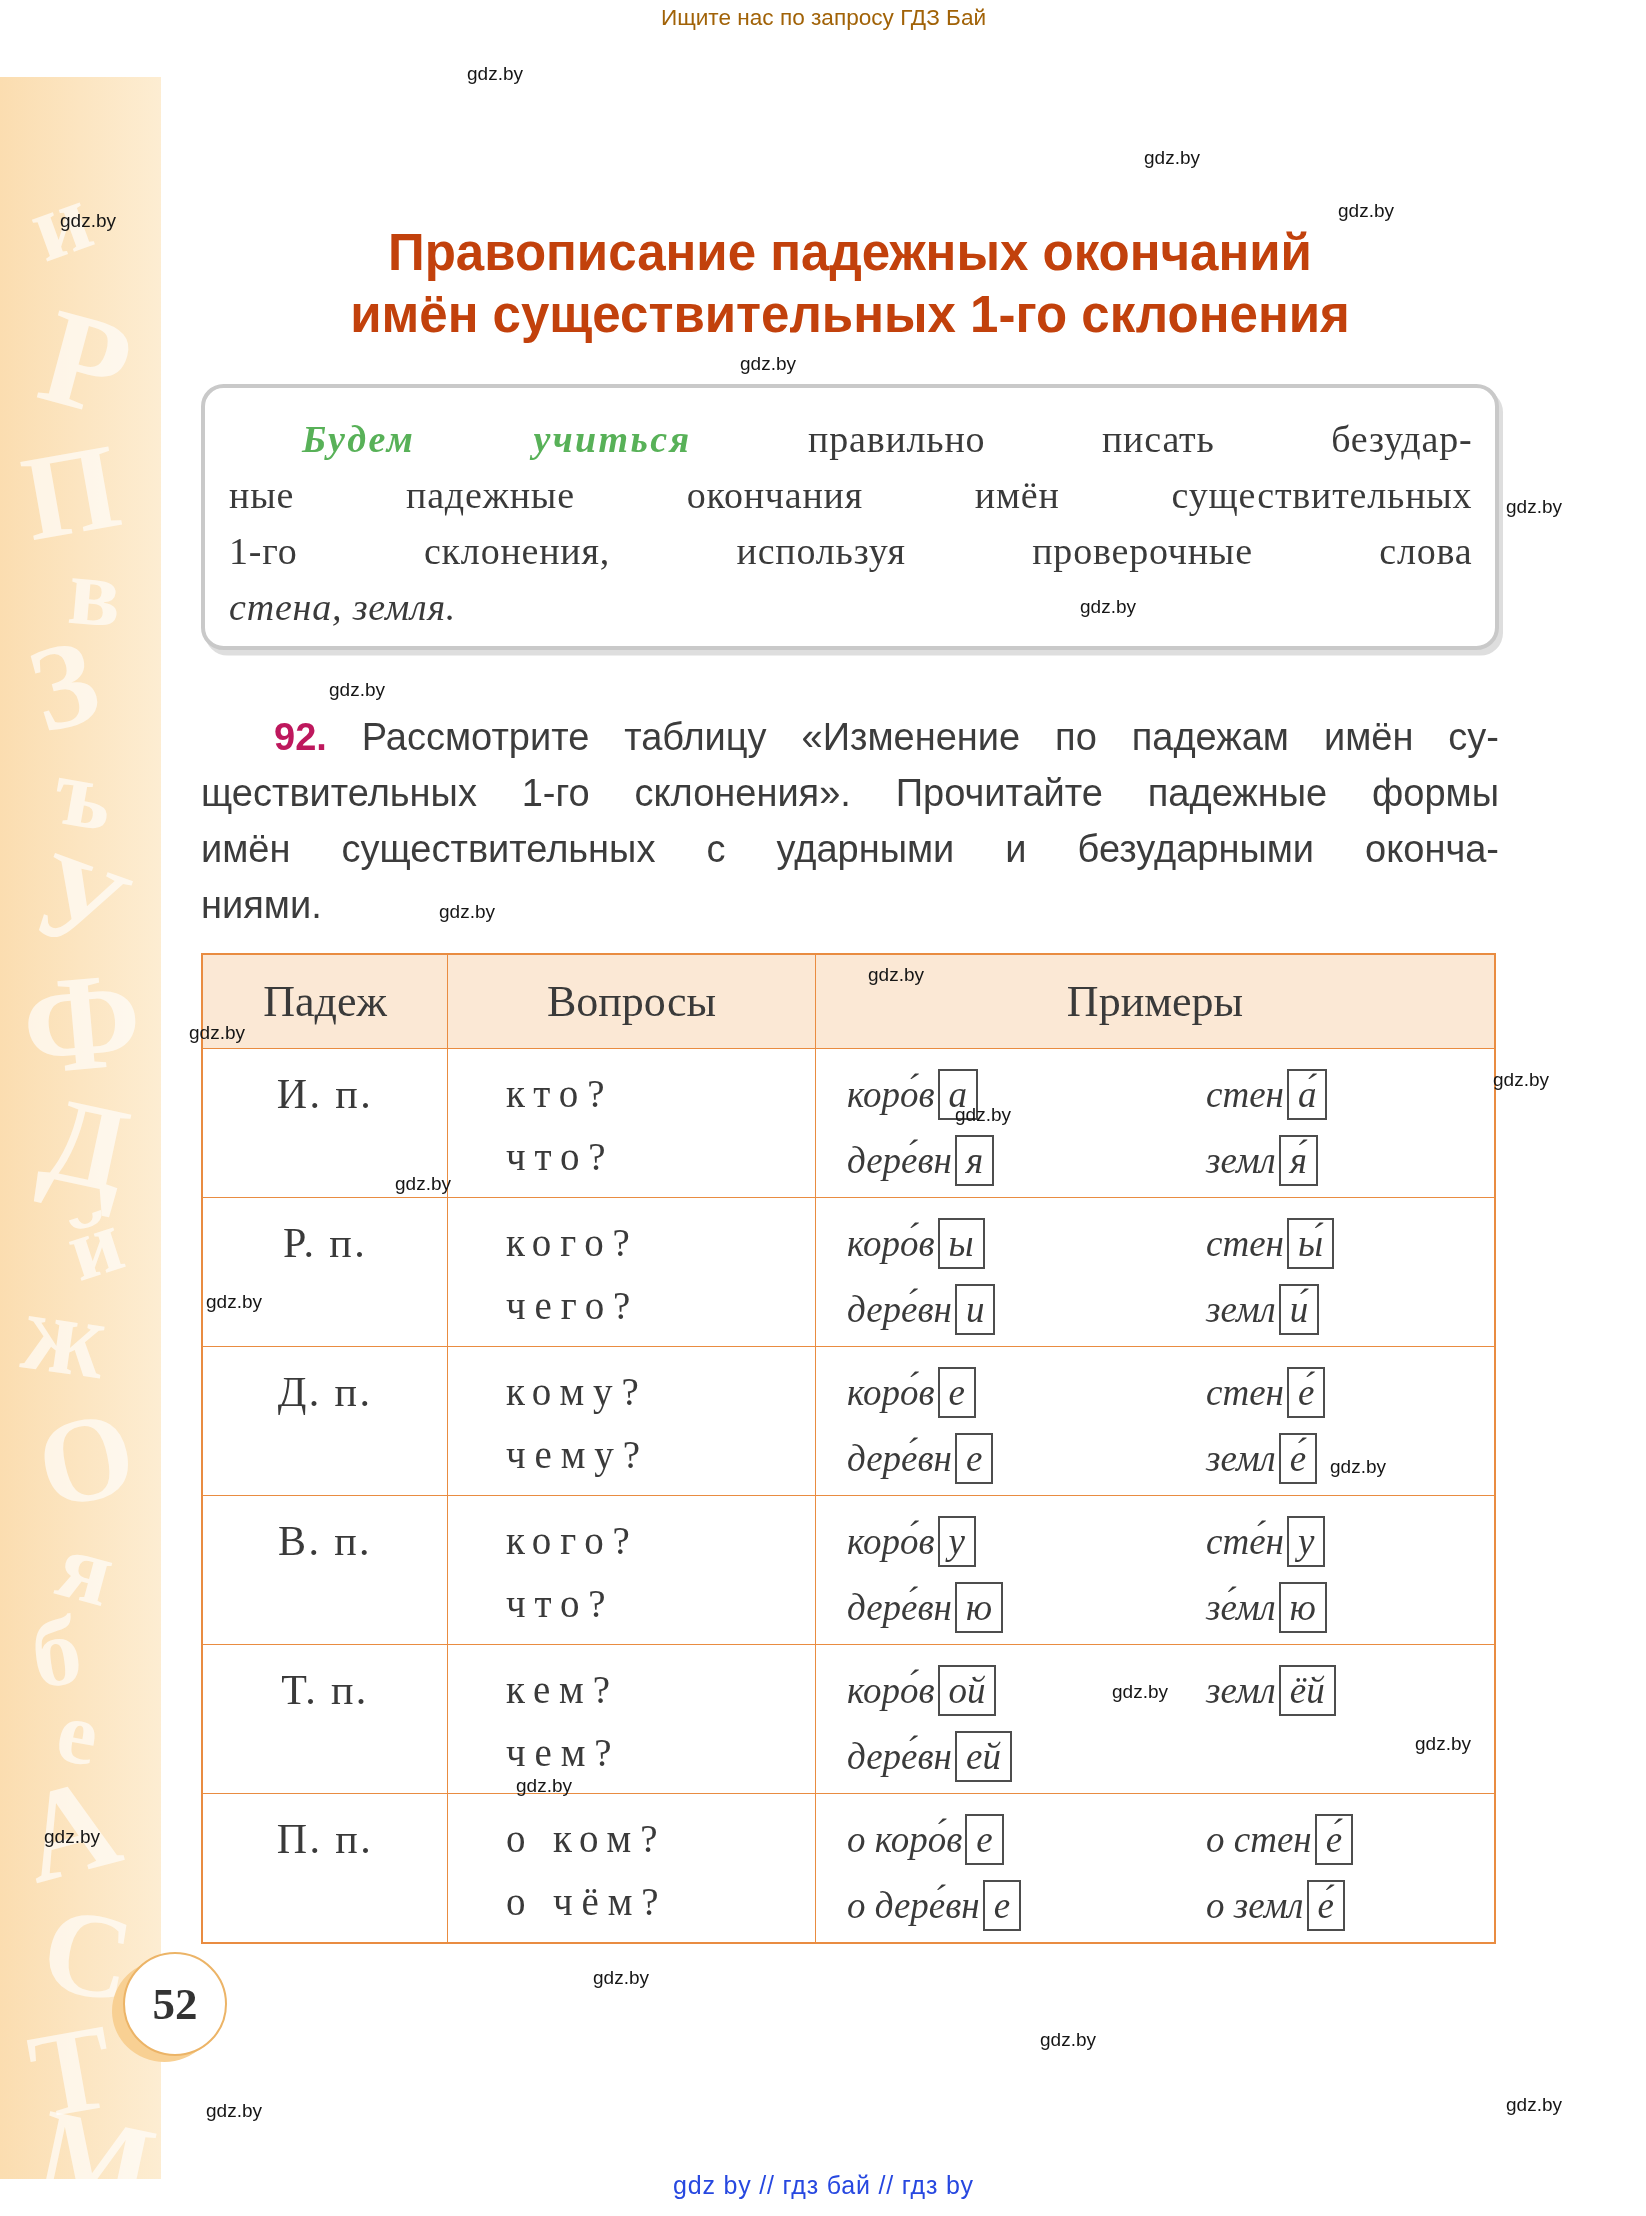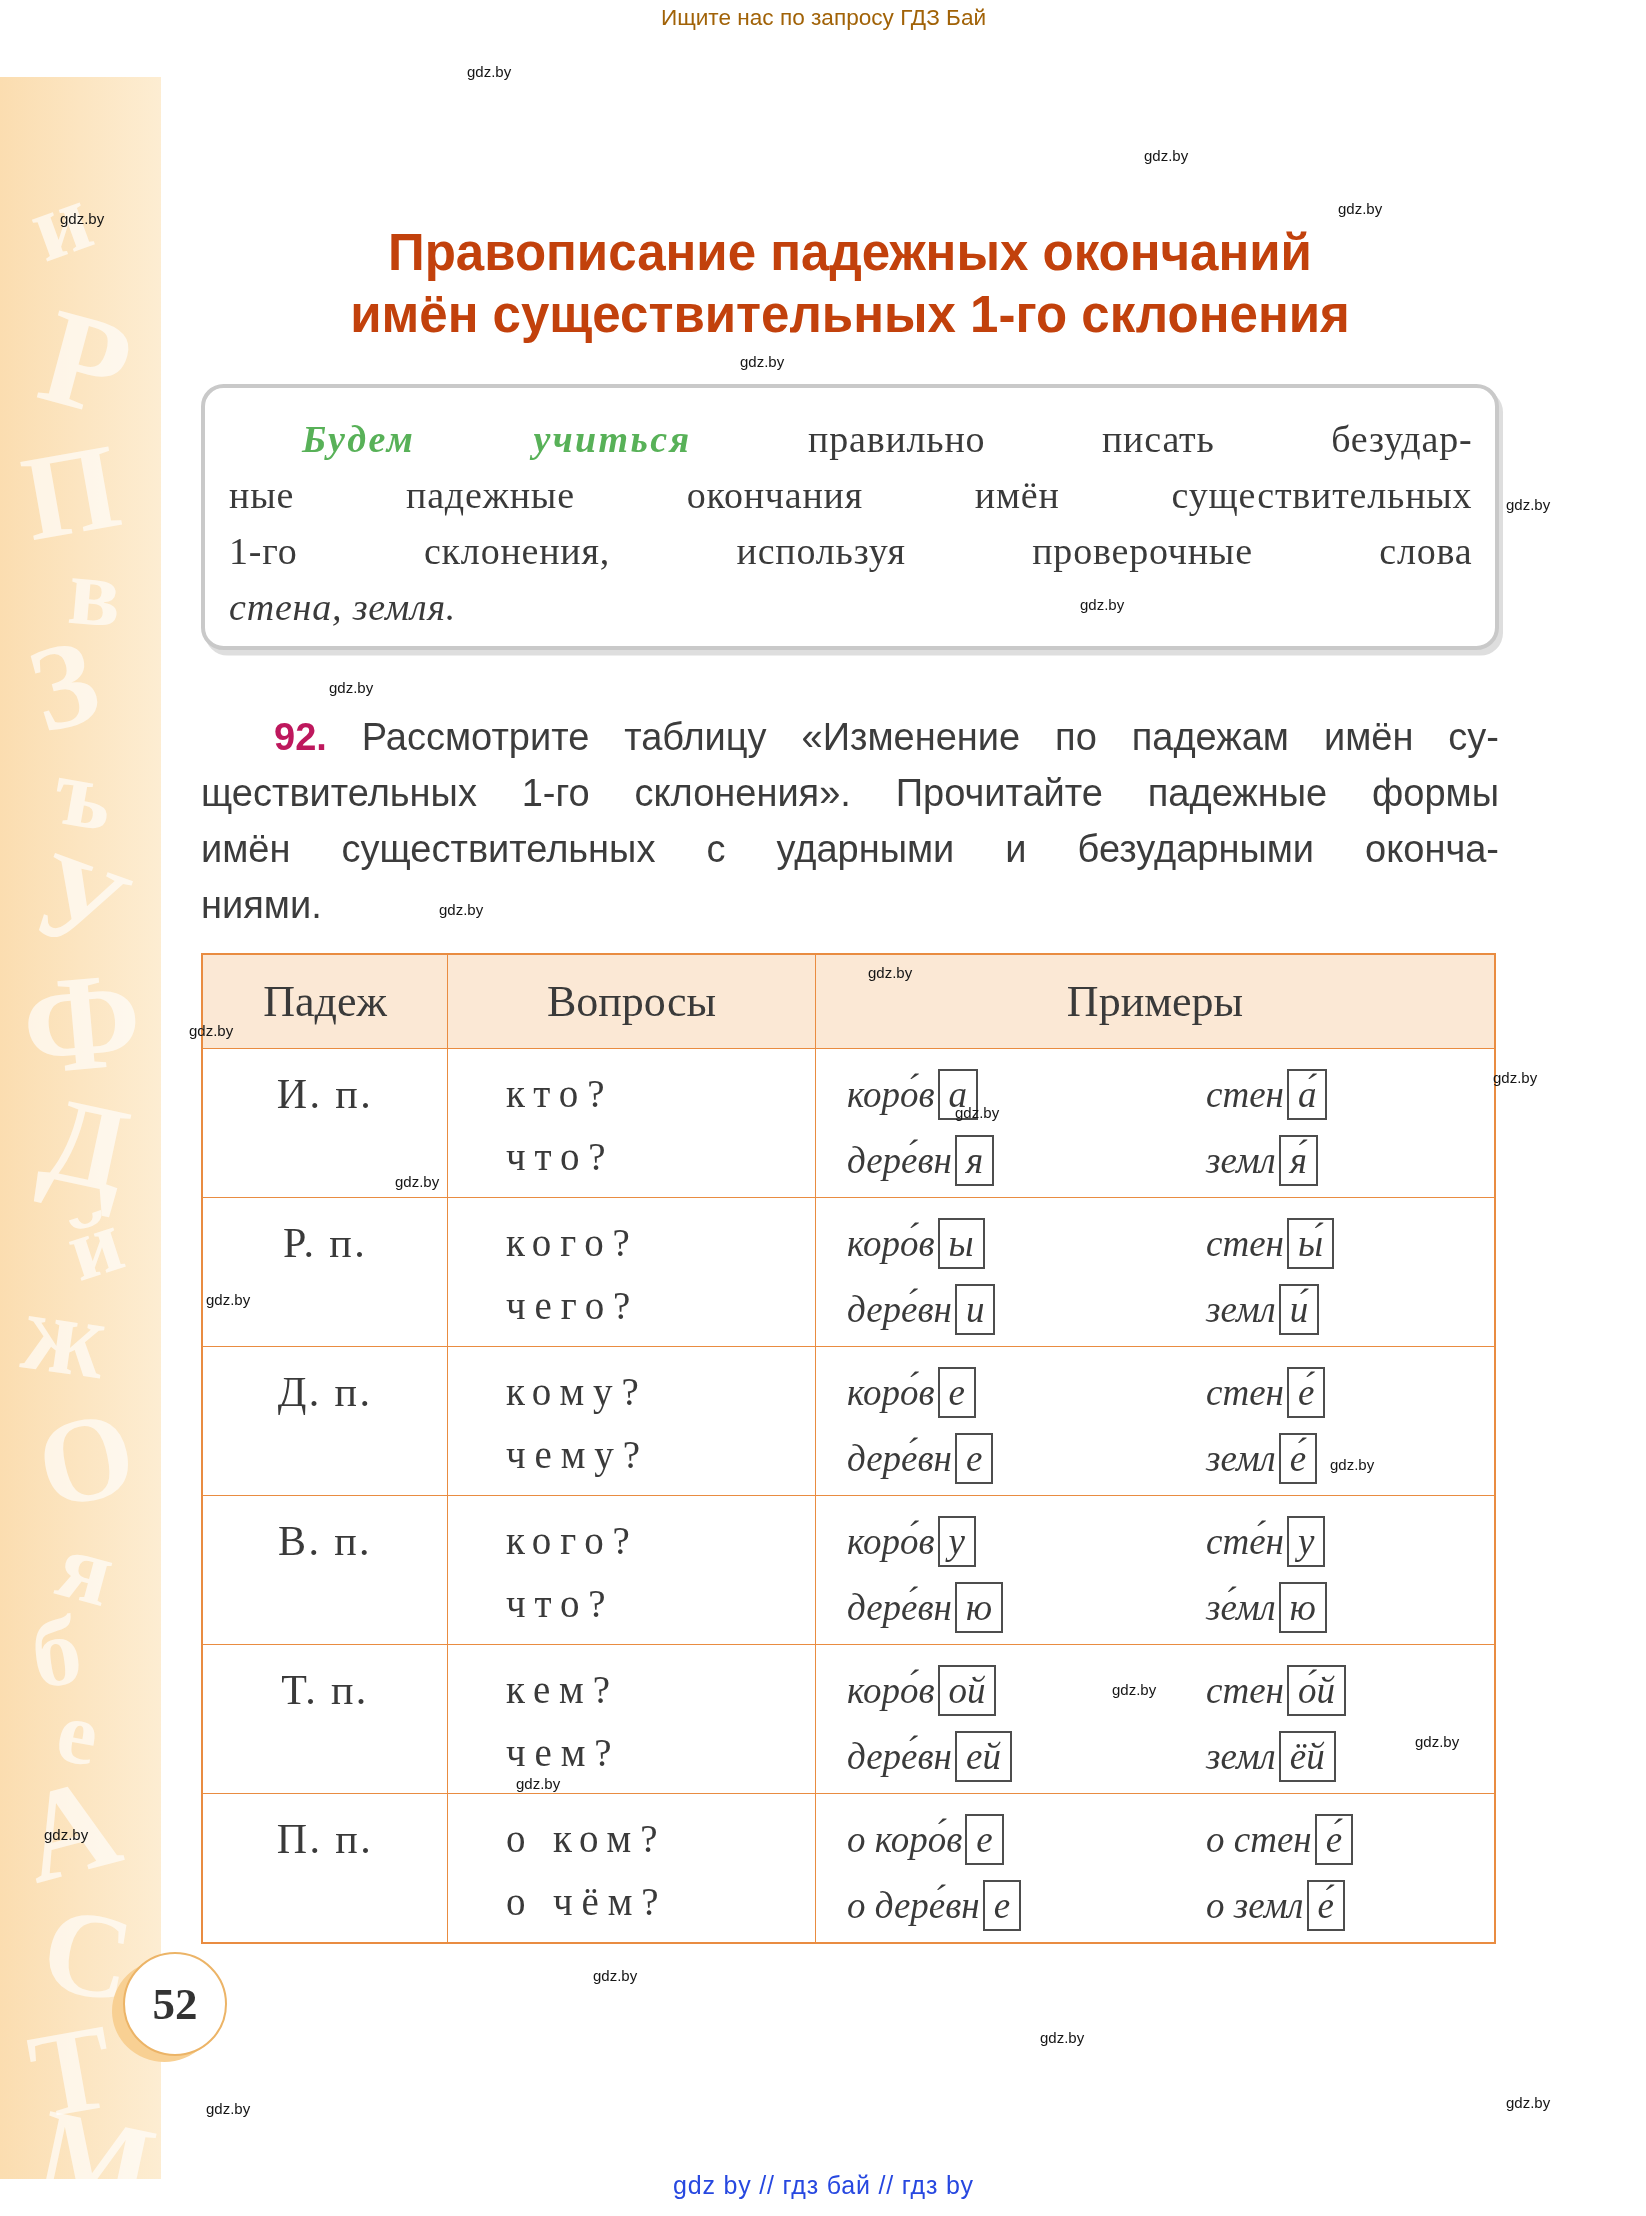--- a/index.html
+++ b/index.html
@@ -6,21 +6,21 @@
   .page{position:relative;width:1647px;height:2216px;background:#ffffff;overflow:hidden;
         font-family:"Liberation Sans",sans-serif;color:#3b3b3b;}
 
   
   .strip{position:absolute;left:0;top:77px;width:161px;height:2102px;
          background:linear-gradient(90deg,#fbddb0,#fdedd2);}
   .dletter{position:absolute;font-family:"Liberation Serif",serif;font-weight:bold;
            color:rgba(255,255,255,0.65);line-height:1;user-select:none;}
 
   
-  .wm{position:absolute;font-size:15px;color:#161616;white-space:nowrap;}
+  .wm{position:absolute;font-size:19px;color:#161616;white-space:nowrap;}
 
   .banner{position:absolute;top:4.8px;left:0;width:100%;text-align:center;
           font-size:22.6px;color:#a16207;}
 
   .title{position:absolute;top:222px;left:201px;width:1298px;text-align:center;
          font-weight:bold;font-size:51px;line-height:62px;color:#c2410c;}
 
   
   .lbox{position:absolute;top:384px;left:201px;width:1298px;height:266px;box-sizing:border-box;
         border:4.8px solid #c9c9c9;border-radius:22.6px;background:#fff;
@@ -209,21 +209,20 @@
       <div class="tc tc2">
         <div class="q">кем?</div>
         <div class="q">чем?</div>
       </div>
       <div class="tc tc3">
         <div class="excol">
           <div class="exline"><span>коро́в</span><span class="endbox">ой</span></div>
           <div class="exline"><span>дере́вн</span><span class="endbox">ей</span></div>
         </div>
         <div class="excol2">
-          <div class="exline"><span>стен</span><span class="endbox">о́й</span></div>
           <div class="exline"><span>земл</span><span class="endbox">ёй</span></div>
         </div>
       </div>
     </div>
 
     <div class="trow">
       <div class="tc tc1">П. п.</div>
       <div class="tc tc2">
         <div class="q">о ком?</div>
         <div class="q">о чём?</div>

